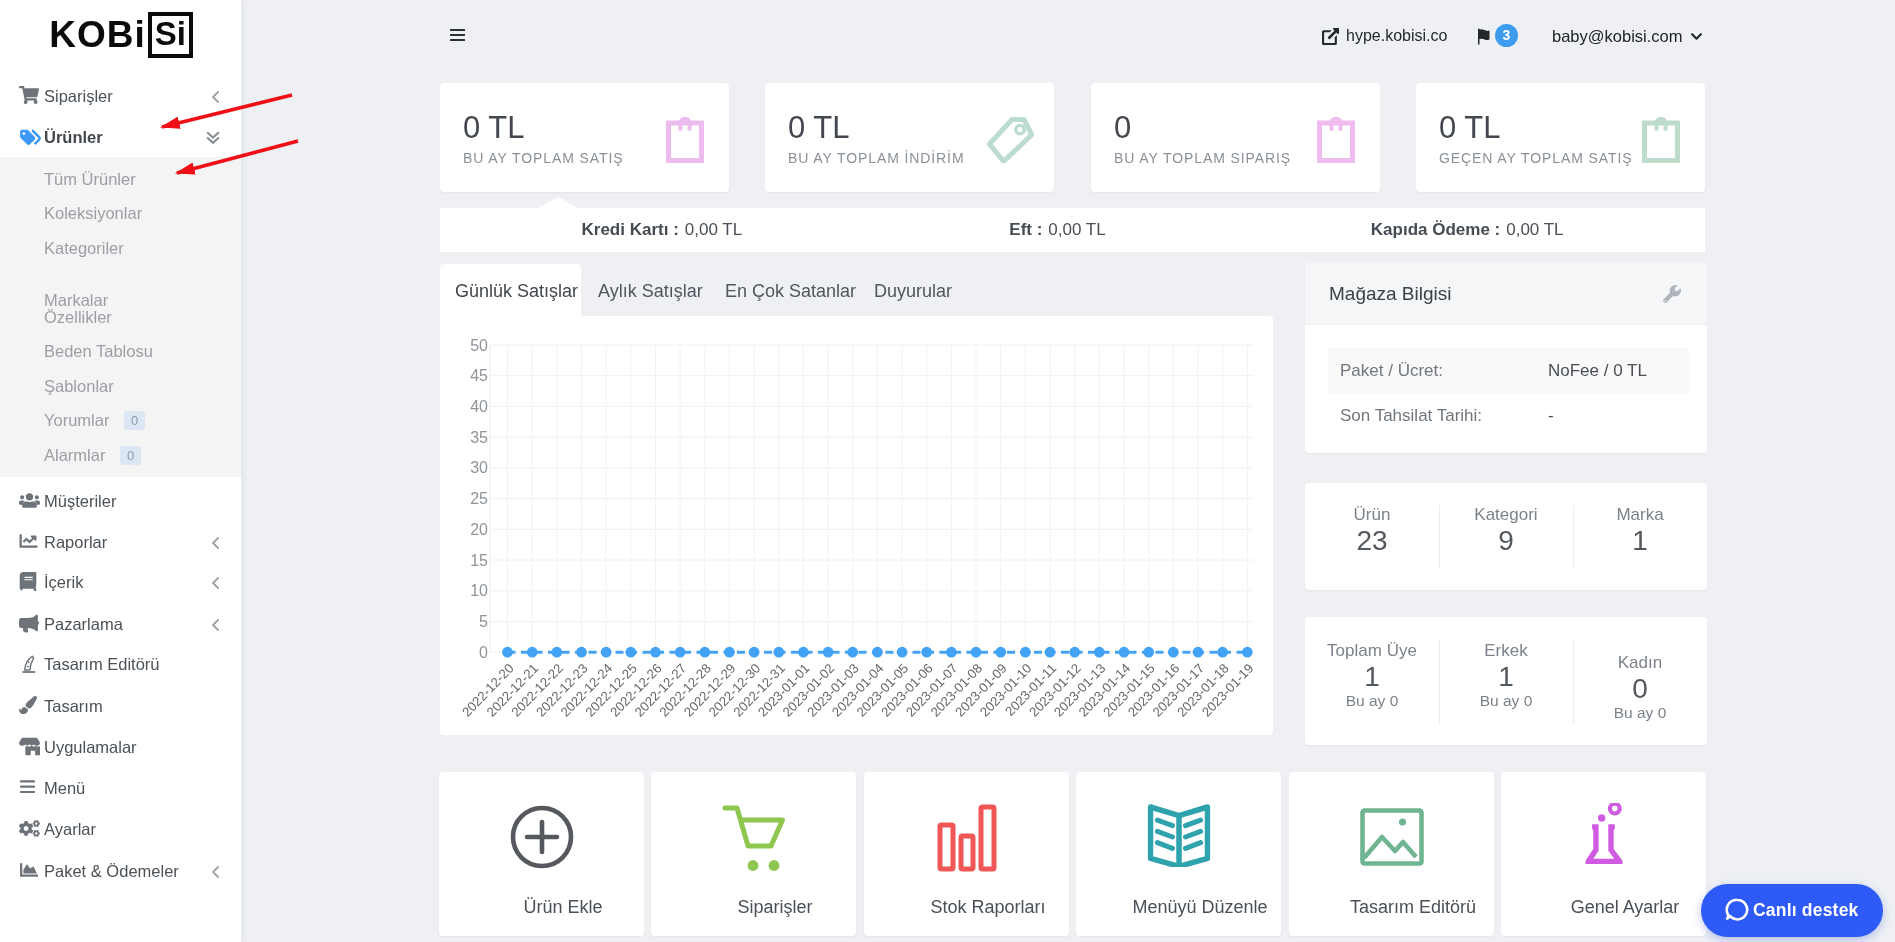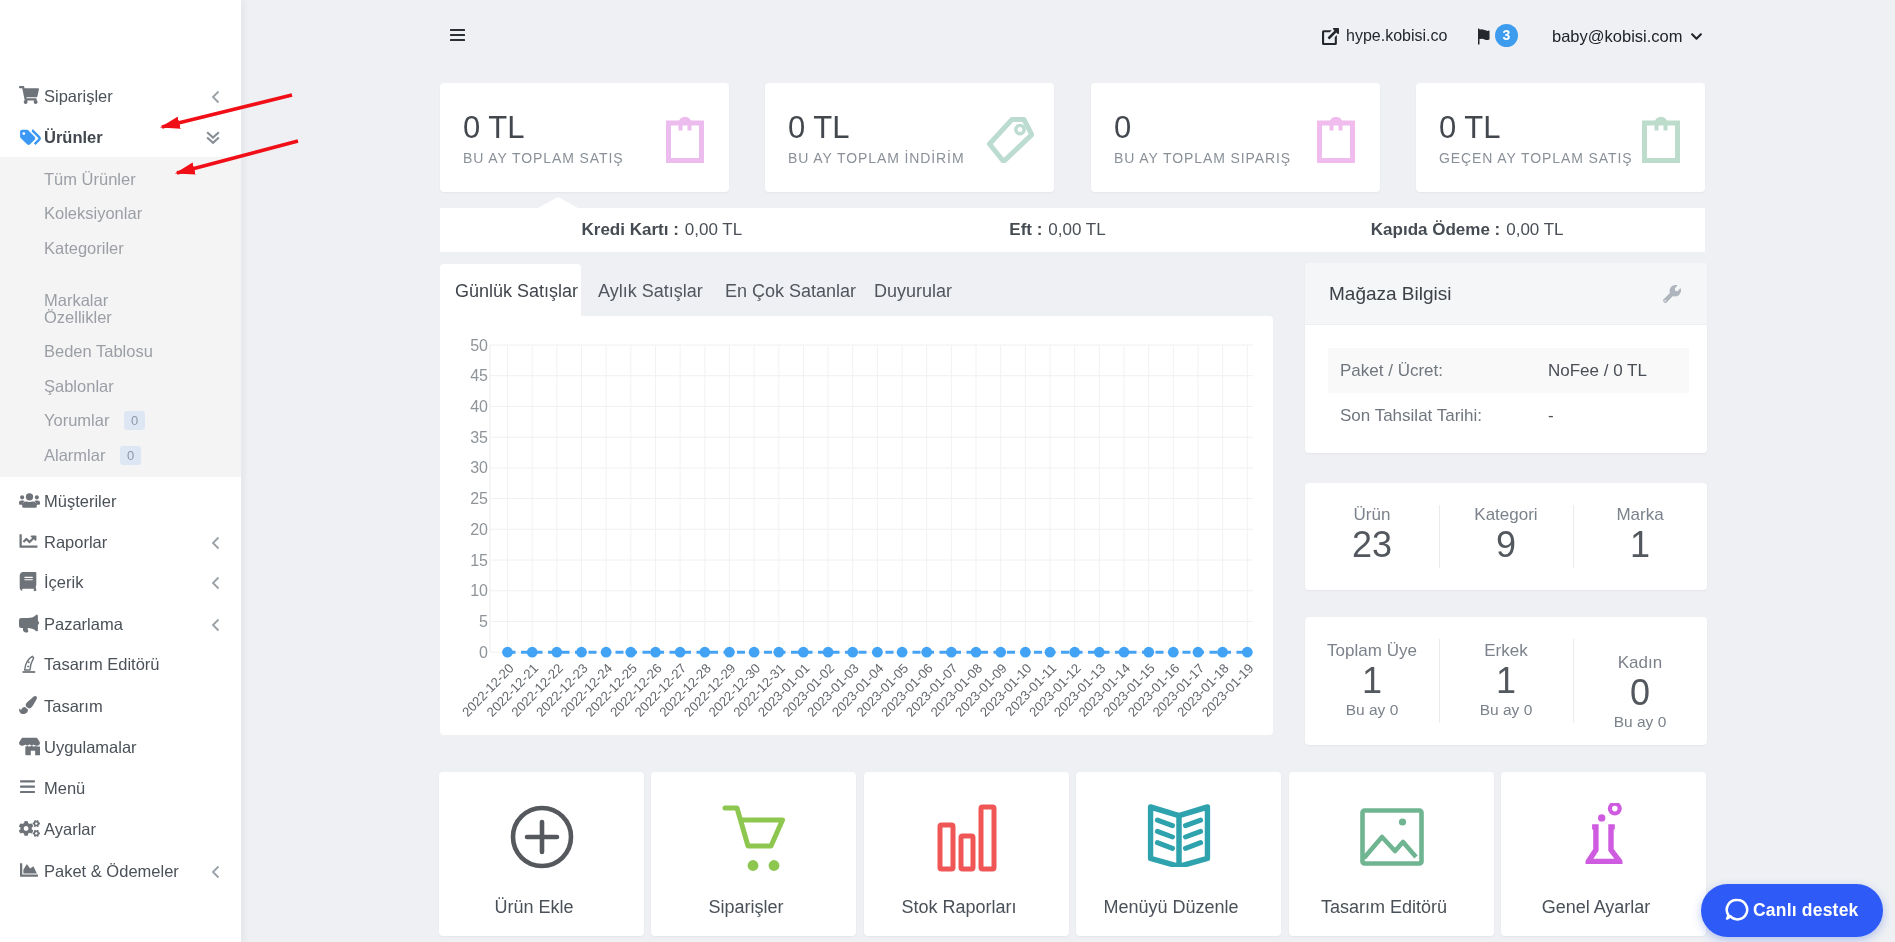--- a/index.html
+++ b/index.html
@@ -51,38 +51,39 @@
 #magaza .hd .t { position:absolute; left:24px; top:20px; font-size:19px; color:#3c4148; }
 #magaza .row1 { position:absolute; left:23px; top:85px; width:361px; height:45px; background:#f9f9fa; }
 #magaza .lbl { position:absolute; left:12px; top:13px; font-size:17px; color:#70767e; }
 #magaza .vl  { position:absolute; left:220px; top:13px; font-size:17px; color:#4a4f57; }
 #magaza .row2 { position:absolute; left:23px; top:130px; width:361px; height:45px; }
 
 .tricard { position:absolute; left:1305px; width:402px; display:flex; }
 .tricard .col { flex:1; text-align:center; position:relative; }
 .tricard .divd { position:absolute; top:22px; bottom:22px; width:1px; background:#e9ebee; }
 .tricard .l1 { font-size:17px; color:#7c828b; }
-.tricard .n { font-size:36px; color:#53585f; line-height:1.12; }
+.tricard .n { font-size:28px; color:#53585f; line-height:1.12; }
 .tricard .l2 { font-size:15.5px; color:#7c828b; }
 
 
 .bcard { position:absolute; top:772px; width:205px; height:164px; text-align:center; }
-.blabel { position:absolute; top:897px; font-size:18px; color:#4a5058; text-align:center; width:190px; }
+.blabel { position:absolute; top:897px; font-size:18px; color:#4a5058; text-align:center; width:190px;margin-left:29px; }
 
 
 #live { position:absolute; left:1701px; top:884px; width:182px; height:53px; background:#2e5bf7; border-radius:27px; display:flex; align-items:center; box-shadow:0 3px 10px rgba(40,80,220,0.3); }
 #live .txt { color:#fff; font-size:17.5px; font-weight:700; margin-left:2px; letter-spacing:0.2px; }
 
 #arrows { position:absolute; left:0; top:0; width:400px; height:250px; pointer-events:none; z-index:9; }
 </style>
 </head>
 <body>
 <div id="page">
 
   <div id="sidebar">
+    <div id="logo"><span class="ktxt">KOBi</span><span class="kbox">Si</span></div>
     <div id="submenu"></div>
     <div class="mitem" style="top:75px">
         <span class="ic"><svg viewBox="0 0 576 512" width="20" height="18" fill="currentColor">
             <path d="M528.12 301.319l47.273-208C578.806 78.301 567.391 64 551.99 64H159.208l-9.166-44.81C147.758 8.021 137.93 0 126.529 0H24C10.745 0 0 10.745 0 24v16c0 13.255 10.745 24 24 24h69.883l70.248 343.435C147.325 417.1 136 435.222 136 456c0 30.928 25.072 56 56 56s56-25.072 56-56c0-15.674-6.447-29.835-16.824-40h209.647C430.447 426.165 424 440.326 424 456c0 30.928 25.072 56 56 56s56-25.072 56-56c0-22.172-12.888-41.332-31.579-50.405l5.517-24.276c3.413-15.018-8.002-29.319-23.403-29.319H218.117l-6.545-32h293.145c11.206 0 20.92-7.754 23.403-18.681z"></path>
           </svg></span>
         <span class="lb">Siparişler</span>
         <span class="chev" style="width:9px;height:14px;"><svg width="9" height="14" viewBox="0 0 9 14" fill="none" stroke="#9aa0a6" stroke-width="1.8">
             <path d="M7.5 1.5 2 7l5.5 5.5"></path>
           </svg></span>
       </div>

